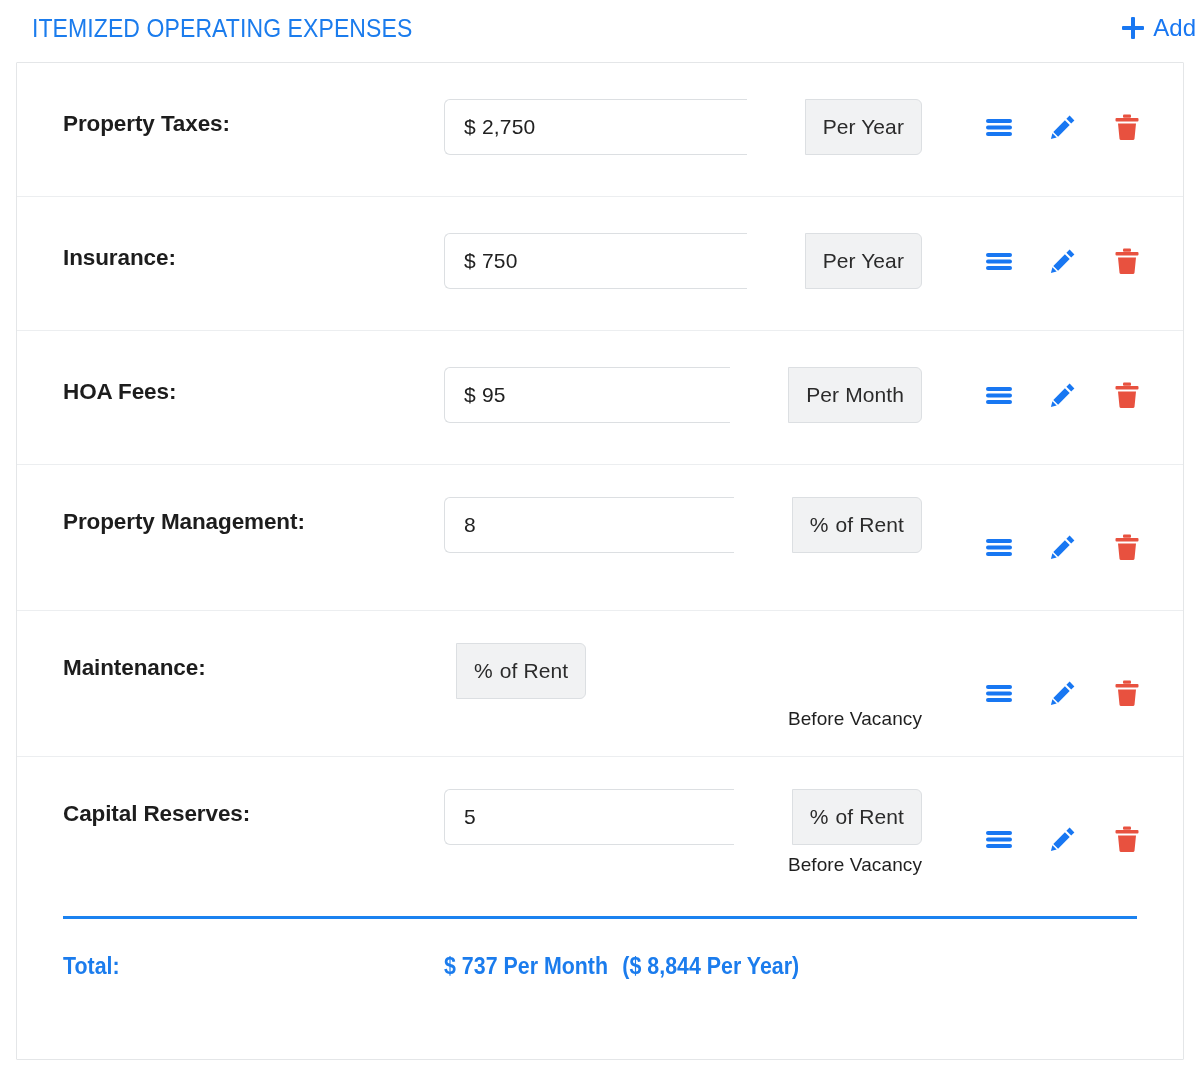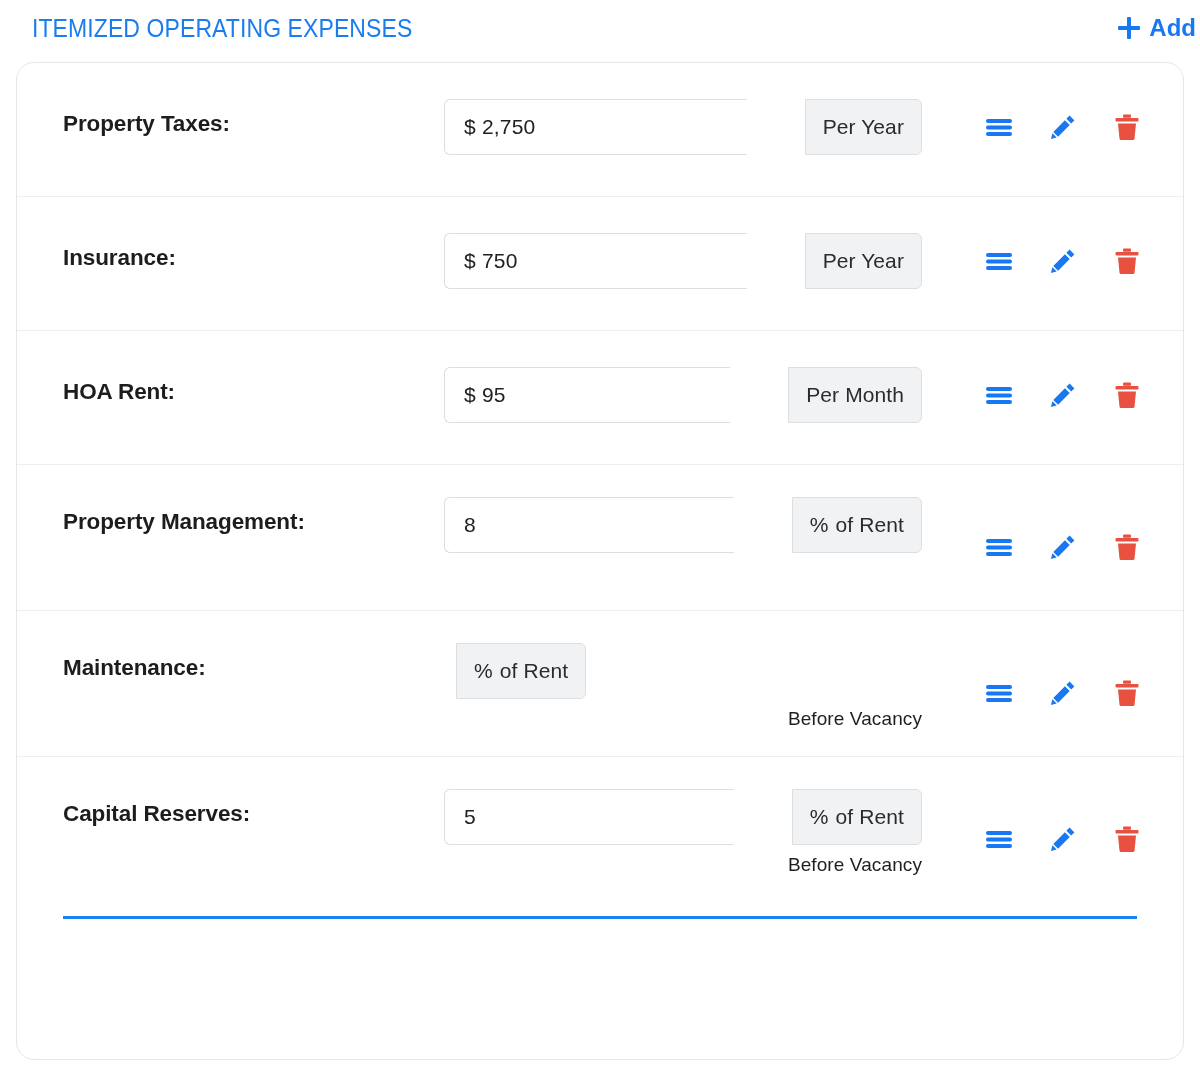--- a/index.html
+++ b/index.html
@@ -69,33 +69,33 @@
     position: absolute;
     background: #1877f2;
     border-radius: 1px;
   }
   .plus-icon::before {
     left: 0; top: 9px; width: 22px; height: 4px;
   }
   .plus-icon::after {
     top: 0; left: 9px; height: 22px; width: 4px;
   }
-  .add-label { line-height: 1; font-weight: bold; }
+  .add-label { line-height: 1; }
 
   
   .card {
     position: absolute;
     left: 16px;
     top: 62px;
     width: 1168px;
     height: 998px;
     box-sizing: border-box;
     background: #ffffff;
     border: 1px solid #e4e6e8;
-    border-radius: 18px;
+    border-radius: 1px;
   }
 
   .rows {
     position: relative;
     padding-top: 0;
   }
 
   
   .exp-row {
     position: relative;
@@ -325,21 +325,21 @@
                   <rect x="10" y="1.5" width="8" height="3.2" rx="1"></rect>
                   <rect x="2.5" y="5" width="23" height="3.6" rx="1"></rect>
                   <path d="M5 10.5h18l-1.5 15.2a1.6 1.6 0 0 1-1.6 1.4H8.1a1.6 1.6 0 0 1-1.6-1.4z"></path>
                 </g>
               </svg>
           </span>
         </div>
       </div>
 
       <div class="exp-row">
-        <div class="row-label">HOA Rent:</div>
+        <div class="row-label">HOA Fees:</div>
         <div class="field-wrap">
           <div class="input-group">
             <div class="input-box">$ 95</div>
             <div class="input-suffix">
               <span class="unit">Per Month</span>
             </div>
           </div>
         </div>
         <div class="actions">
           <span class="icon-btn">
@@ -479,15 +479,22 @@
                   <path d="M5 10.5h18l-1.5 15.2a1.6 1.6 0 0 1-1.6 1.4H8.1a1.6 1.6 0 0 1-1.6-1.4z"></path>
                 </g>
               </svg>
           </span>
         </div>
       </div>
 
     </div>
 
     <div class="total-sep"></div>
+    <div class="total-row">
+      <div class="total-label">Total:</div>
+      <div class="total-value">
+        <span>$ 737 Per Month</span>
+        <span class="year">($ 8,844 Per Year)</span>
+      </div>
+    </div>
   </div>
 
 </div>
 
 </body></html>

